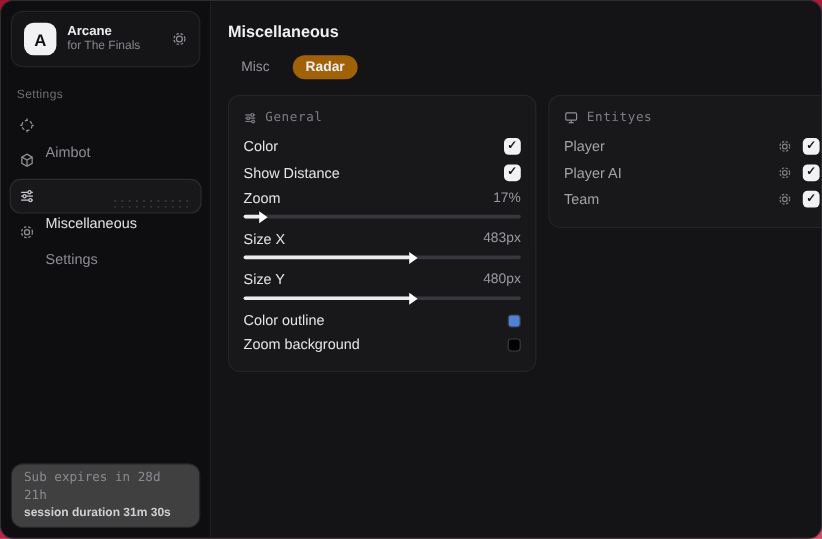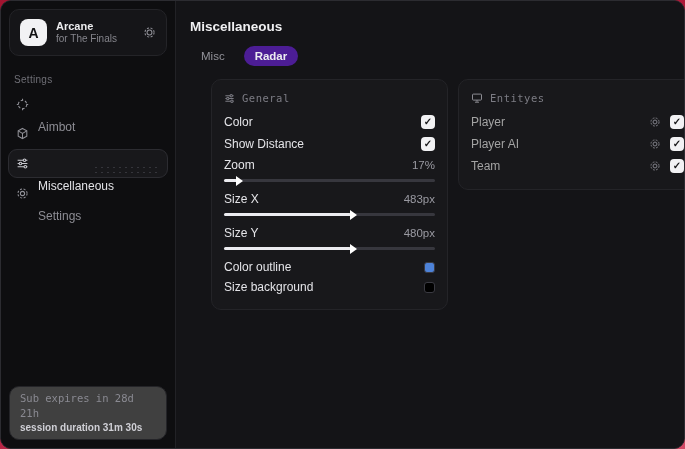--- a/index.html
+++ b/index.html
@@ -59,27 +59,27 @@
   }
   .sub-line { font-family:"DejaVu Sans Mono", monospace; font-size:10.5px; color:#8a8a92; line-height:15px; }
   .dur-line { font-size:10px; font-weight:bold; color:#cfcfd5; line-height:14px; }
   
   .main { flex:1; background:#141417; padding:18px 15px 0 14px; }
   .page-title { font-size:13.5px; font-weight:bold; color:#f0f0f2; }
   .tabs { display:flex; align-items:center; gap:8px; margin-top:12px; }
   .tab {
     font-size:11.5px; color:#93939a; padding:4px 11px; border-radius:999px; cursor:pointer;
   }
-  .tab--active { background:#4c1d95; color:#ececf0; font-weight:bold; }
+  .tab--active { background:#a16207; color:#ececf0; font-weight:bold; }
   .panels { display:flex; align-items:flex-start; gap:10px; margin-top:13px; }
   .panel {
     background:#18181b; border:1px solid #242428; border-radius:10px;
     padding:10px 12px 12px 12px;
   }
-  .panel-general { width:237px;margin-left:21px; }
+  .panel-general { width:257px; }
   .panel-entities { width:239px; }
   .panel-head {
     display:flex; align-items:center; gap:7px; margin:2px 0 7px 0;
     color:#7c7c84;
   }
   .panel-title { font-family:"DejaVu Sans Mono", monospace; font-size:10.5px; letter-spacing:.5px; }
   .row {
     display:flex; align-items:center; justify-content:space-between; height:22px;
   }
   .row-label { font-size:12px; color:#e4e4e8; }
@@ -249,21 +249,21 @@
             <div class="fill" style="width: 60%;"></div>
           </div>
         </div>
 
         <div class="row" style="height:20px;">
           <span class="row-label">Color outline</span>
           <div class="swatch" style="background: rgb(77, 130, 216);"></div>
         </div>
 
         <div class="row" style="height:20px;">
-          <span class="row-label">Size background</span>
+          <span class="row-label">Zoom background</span>
           <div class="swatch" style="background: rgb(0, 0, 0);"></div>
         </div>
       </div>
 
       <div class="panel panel-entities">
         <div class="panel-head">
           <span class="icon" style="color:#8f8f96;">
             <svg width="12" height="12" viewBox="0 0 16 16" fill="none" stroke="currentColor" stroke-width="1.3">
               <rect x="2" y="2.8" width="12" height="8" rx="1.2"></rect>
               <path d="M8 10.8v2.2M5.3 13.6h5.4"></path>

